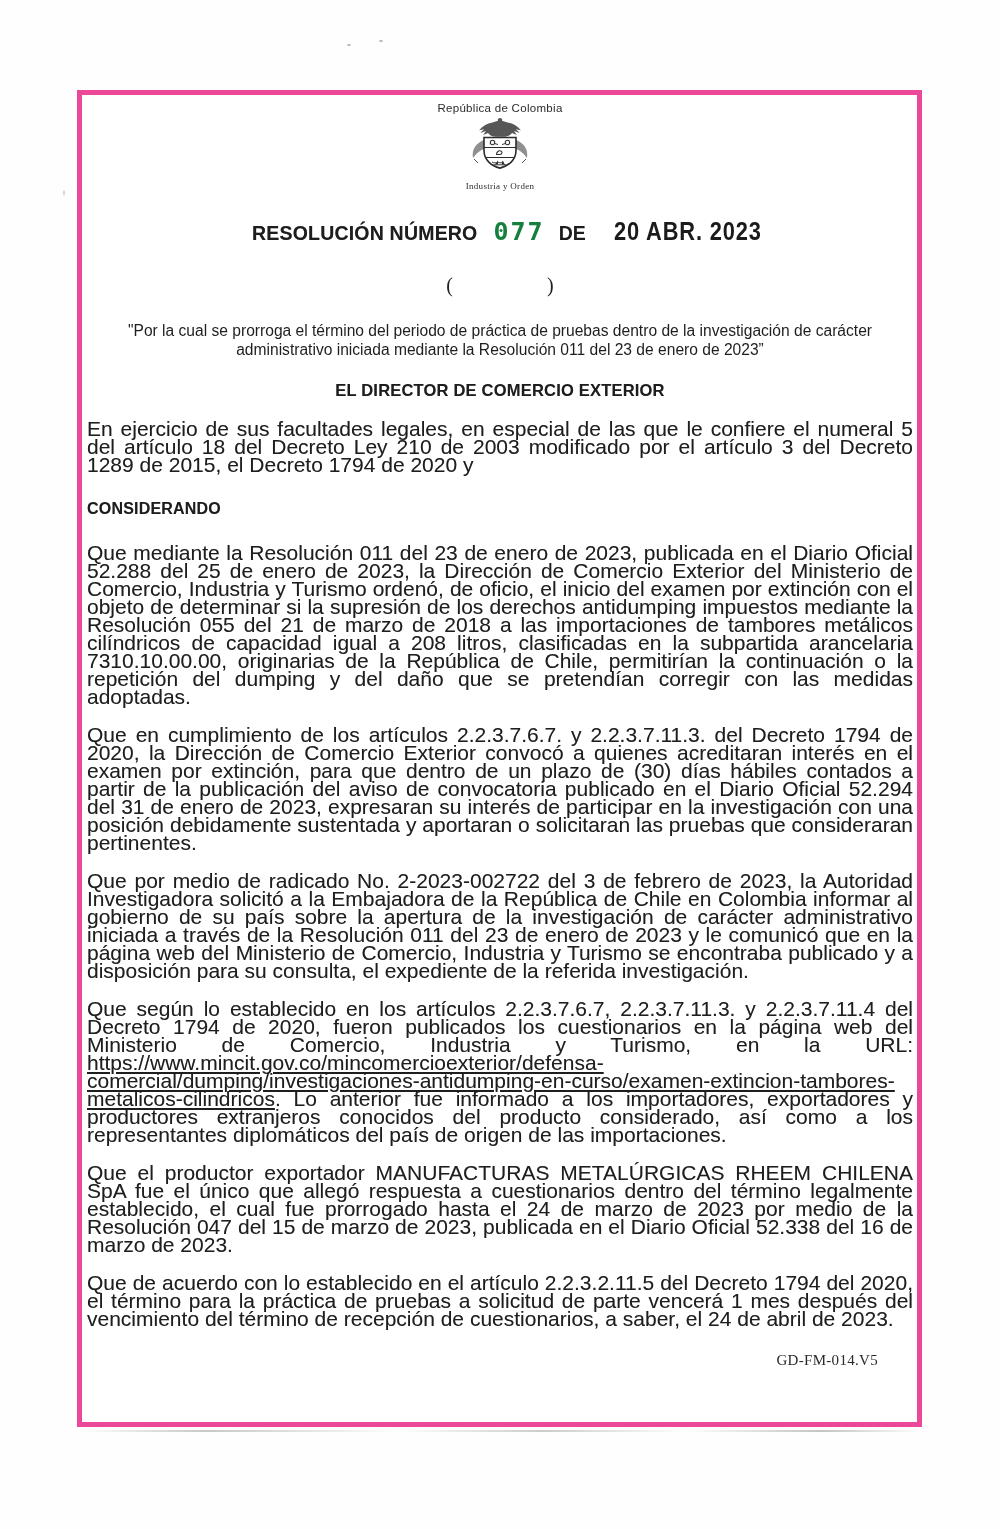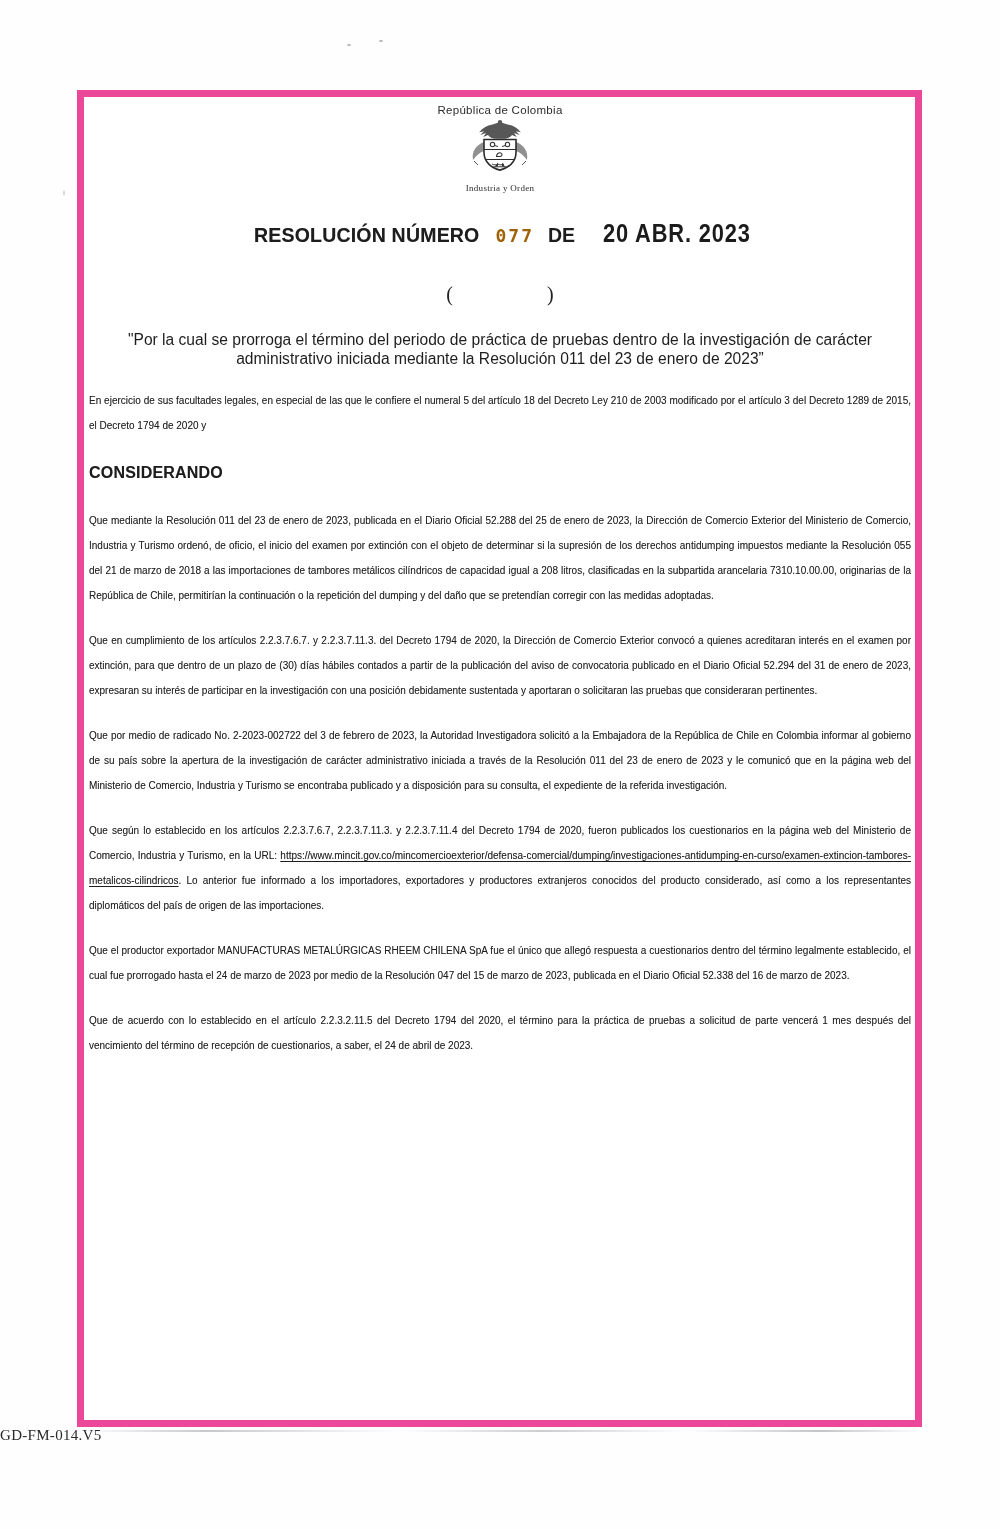--- a/index.html
+++ b/index.html
@@ -17,21 +17,21 @@
   .speck.s1{left:347px;top:44px;width:4px;height:2px;}
   .speck.s2{left:379px;top:40px;width:4px;height:2px;}
   .speck.s3{left:63px;top:190px;width:2px;height:6px;opacity:.4;}
   .scan-streak{
     position:absolute;left:80px;top:1430px;width:842px;height:2px;
     background:linear-gradient(90deg,transparent 0%,#c8c8c8 15%,transparent 38%,#cccccc 55%,transparent 72%,#c4c4c4 88%,transparent 100%);
   }
 
   .doc-border{
     position:absolute;left:77px;top:90px;width:845px;height:1337px;
-    border:7px solid #ec4899;box-sizing:border-box;
+    border:5px solid #ec4899;box-sizing:border-box;
     padding:5px 4px 0 5px;
     background:#fff;
   }
   .header-block{margin-top:2px;}
   .republic{font-size:11.5px;color:#2b2b2b;text-align:center;letter-spacing:.3px;}
   .emblem{width:80px;height:64px;margin:2px auto 0;display:block;}
   .motto{font-family:"Liberation Serif", serif;font-size:9px;color:#2e2e2e;text-align:center;letter-spacing:.3px;margin-top:1px;}
 
   .ministry{
     margin:24px 0 0;text-align:center;
@@ -39,22 +39,22 @@
     text-shadow:0 0 .5px rgba(0,0,0,.4);
   }
 
   .resolution-line{
     margin-top:25px;display:flex;align-items:baseline;
     padding-left:165px;
     white-space:nowrap;
   }
   .res-label{font-size:19.5px;font-weight:bold;letter-spacing:.2px;text-shadow:0 0 .5px rgba(0,0,0,.4);}
   .res-number{
-    font-family:"DejaVu Sans Mono", monospace;font-size:18px;font-weight:600;
-    letter-spacing:2px;margin:0 14px 13px 16px;color:#a16207;
+    font-family:"DejaVu Sans Mono", monospace;font-size:25px;font-weight:600;
+    letter-spacing:2px;margin:0 14px 4px 16px;color:#15803d;
   }
   .res-connector{font-size:19.5px;font-weight:bold;margin-right:8px;}
   .res-date{
     font-size:26px;font-weight:bold;letter-spacing:1px;color:#1b1b1b;
     display:inline-block;transform:scaleX(.84);transform-origin:left bottom;
     margin-left:20px;
   }
 
   .parens{
     margin-top:24px;text-align:center;
@@ -68,36 +68,36 @@
   }
 
   .authority{
     margin:22px 0 0;text-align:center;
     font-size:16.5px;font-weight:bold;letter-spacing:.2px;
     text-shadow:0 0 .4px rgba(0,0,0,.35);
   }
 
   .body-p{
     margin:20px 0 0;text-align:justify;
-    font-size:10px;line-height:25px;color:#1e1e1e;
+    font-size:21px;line-height:18px;color:#1e1e1e;
     text-shadow:0 0 .35px rgba(0,0,0,.3);
   }
   .preamble{margin-top:20px;}
   .considering{
     margin:26px 0 0;
     font-size:16px;font-weight:bold;letter-spacing:.2px;
     text-shadow:0 0 .4px rgba(0,0,0,.35);
   }
   #paragraphs .body-p{margin-top:20px;}
   #paragraphs .body-p.first{margin-top:26px;}
   .u{text-decoration:underline;text-underline-offset:2px;overflow-wrap:break-word;}
 
   .footer-code{
-    position:absolute;left:0;top:1427px;width:1000px;
-    text-align:left;padding-right:122px;box-sizing:border-box;
+    position:absolute;left:0;top:1352px;width:1000px;
+    text-align:right;padding-right:122px;box-sizing:border-box;
     font-family:"Liberation Serif", serif;font-size:15px;color:#2a2a2a;
     letter-spacing:.3px;
   }
 
   .emblem svg{display:block;margin:0 auto;}
 </style>
 </head>
 <body>
 
 <div class="page">
@@ -143,20 +143,21 @@
       <span class="res-connector">DE</span>
       <span class="res-date">20 ABR. 2023</span>
     </div>
 
     <div class="parens">
       <span class="po">(</span><span>)</span>
     </div>
 
     <p class="subject">"Por la cual se prorroga el término del periodo de práctica de pruebas dentro de la investigación de carácter administrativo iniciada mediante la Resolución 011 del 23 de enero de 2023”</p>
 
+    <h2 class="authority">EL DIRECTOR DE COMERCIO EXTERIOR</h2>
 
     <p class="body-p preamble">En ejercicio de sus facultades legales, en especial de las que le confiere el numeral 5 del artículo 18 del Decreto Ley 210 de 2003 modificado por el artículo 3 del Decreto 1289 de 2015, el Decreto 1794 de 2020 y</p>
 
     <h2 class="considering">CONSIDERANDO</h2>
 
     <div id="paragraphs">
         <p class="body-p first"><span>Que mediante la Resolución 011 del 23 de enero de 2023, publicada en el Diario Oficial 52.288 del 25 de enero de 2023, la Dirección de Comercio Exterior del Ministerio de Comercio, Industria y Turismo ordenó, de oficio, el inicio del examen por extinción con el objeto de determinar si la supresión de los derechos antidumping impuestos mediante la Resolución 055 del 21 de marzo de 2018 a las importaciones de tambores metálicos cilíndricos de capacidad igual a 208 litros, clasificadas en la subpartida arancelaria 7310.10.00.00, originarias de la República de Chile, permitirían la continuación o la repetición del dumping y del daño que se pretendían corregir con las medidas adoptadas.</span></p>
         <p class="body-p"><span>Que en cumplimiento de los artículos 2.2.3.7.6.7. y 2.2.3.7.11.3. del Decreto 1794 de 2020, la Dirección de Comercio Exterior convocó a quienes acreditaran interés en el examen por extinción, para que dentro de un plazo de (30) días hábiles contados a partir de la publicación del aviso de convocatoria publicado en el Diario Oficial 52.294 del 31 de enero de 2023, expresaran su interés de participar en la investigación con una posición debidamente sustentada y aportaran o solicitaran las pruebas que consideraran pertinentes.</span></p>
         <p class="body-p"><span>Que por medio de radicado No. 2-2023-002722 del 3 de febrero de 2023, la Autoridad Investigadora solicitó a la Embajadora de la República de Chile en Colombia informar al gobierno de su país sobre la apertura de la investigación de carácter administrativo iniciada a través de la Resolución 011 del 23 de enero de 2023 y le comunicó que en la página web del Ministerio de Comercio, Industria y Turismo se encontraba publicado y a disposición para su consulta, el expediente de la referida investigación.</span></p>
         <p class="body-p"><span>Que según lo establecido en los artículos 2.2.3.7.6.7, 2.2.3.7.11.3. y 2.2.3.7.11.4 del Decreto 1794 de 2020, fueron publicados los cuestionarios en la página web del Ministerio de Comercio, Industria y Turismo, en la URL: </span><span class="u">https://www.mincit.gov.co/mincomercioexterior/defensa-comercial/dumping/investigaciones-antidumping-en-curso/examen-extincion-tambores-metalicos-cilindricos</span><span>. Lo anterior fue informado a los importadores, exportadores y productores extranjeros conocidos del producto considerado, así como a los representantes diplomáticos del país de origen de las importaciones.</span></p>

